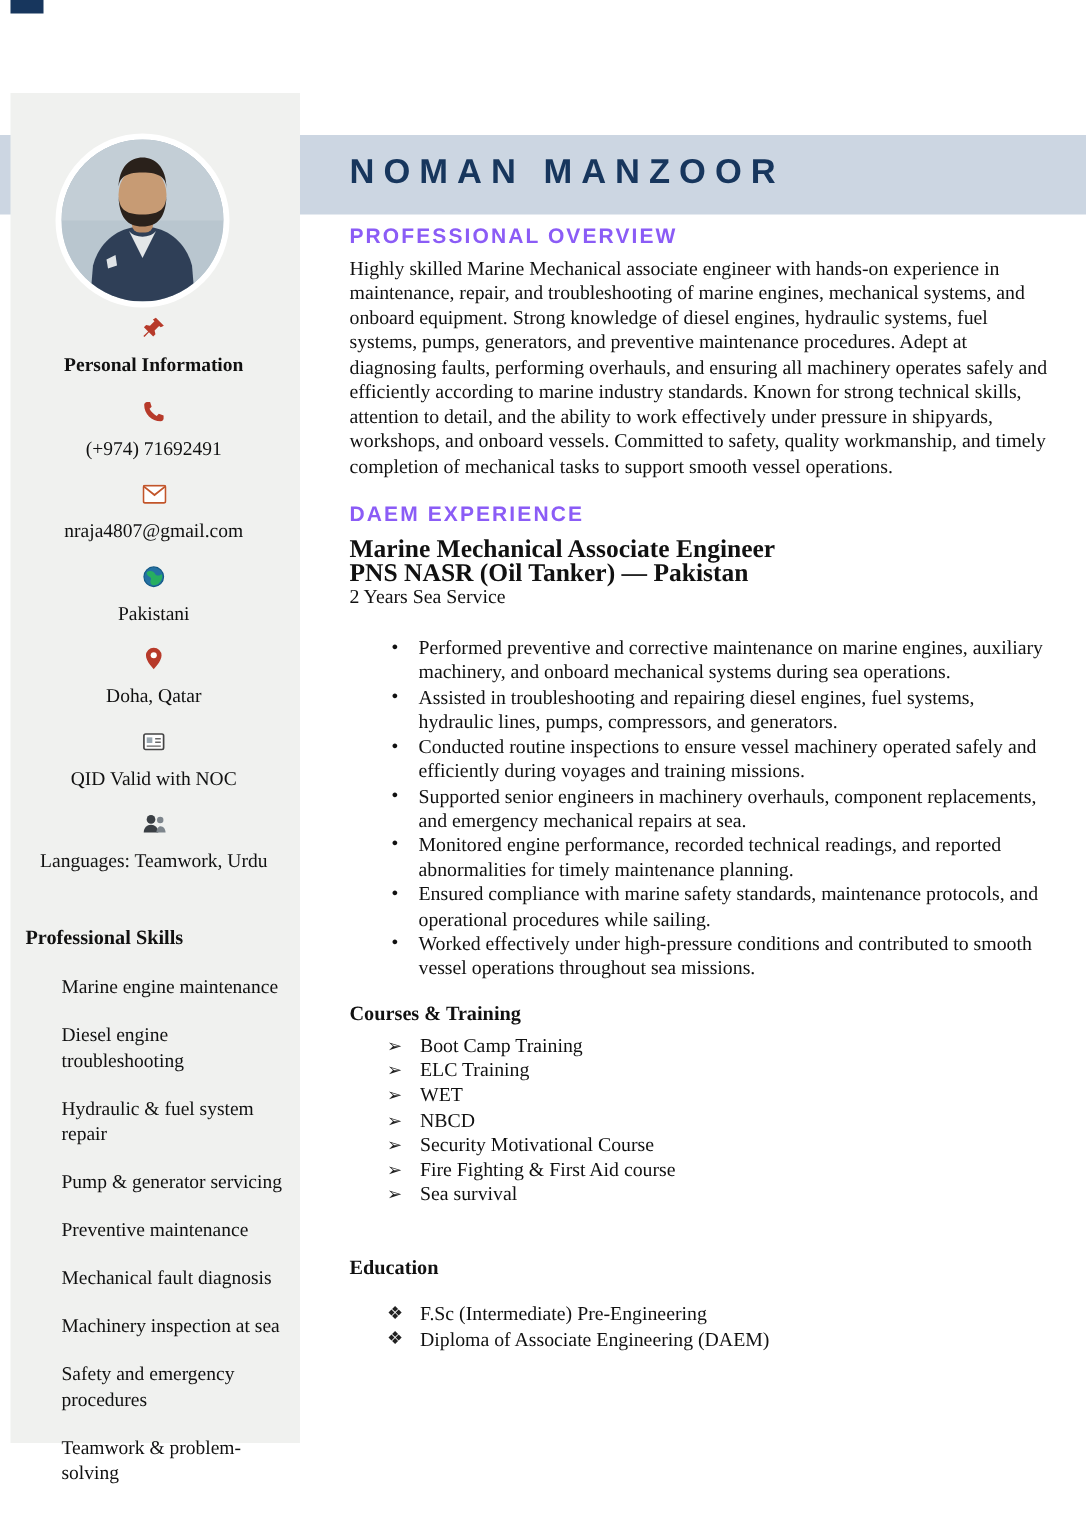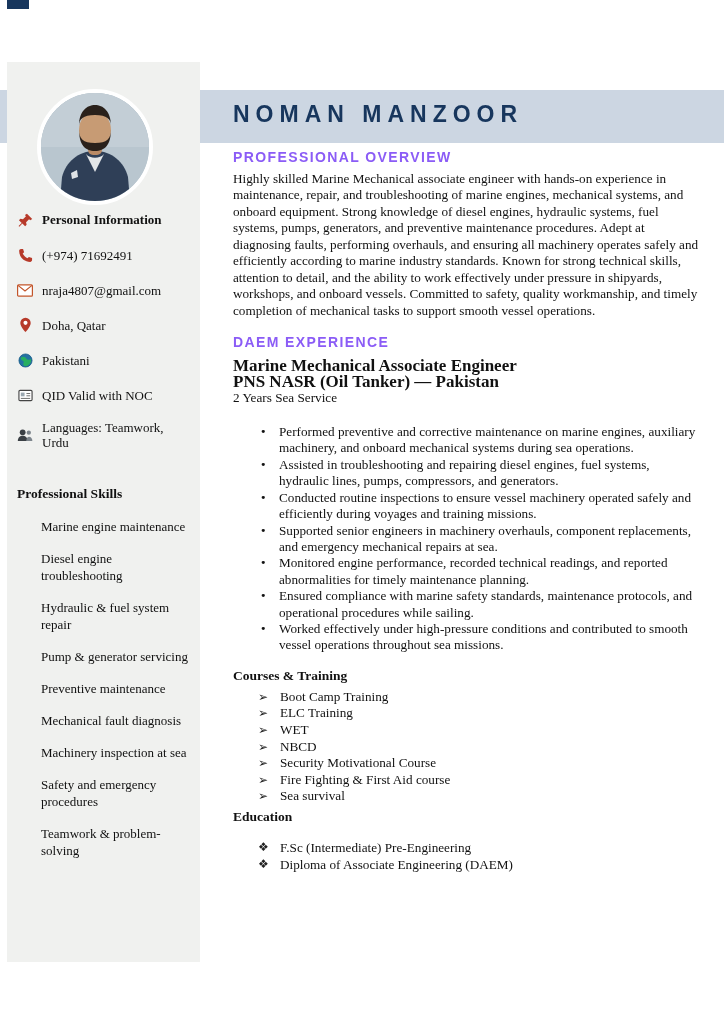--- a/index.html
+++ b/index.html
@@ -16,21 +16,21 @@
     background:#f0f1ef; z-index:2;
   }
   .photo {
     position:absolute; left:37px; top:89px; width:116px; height:116px;
     border-radius:50%; border:4px solid #ffffff; overflow:hidden; z-index:3;
     background:#b9c6cf;
   }
   .photo svg { display:block; }
 
   .sidebar-content { padding:148px 12px 0 10px; font-size:13px; }
-  .info-row { display:flex; align-items:center; gap:9px; margin-bottom:15px; min-height:20px; }
+  .info-row { display:flex; align-items:center; gap:9px; margin-bottom:15px; min-height:20px;flex-direction:column; }
   .info-row .icon { width:16px; height:16px; flex:0 0 16px; display:inline-flex; align-items:center; justify-content:center; }
   .info-label { font-weight:bold; }
   .info-text { line-height:15px; }
 
   .skills-title { font-weight:bold; margin:36px 0 16px 0; font-size:13.5px; }
   .skill-item { margin:0 0 15px 24px; line-height:17px; font-size:13px; }
 
   .main { position:absolute; left:233px; top:0; width:468px; z-index:4; }
   .name {
     margin-top:101px; font-family:"Liberation Sans", sans-serif;
@@ -50,21 +50,21 @@
 
   ul.duties { list-style:none; margin-top:18px; }
   ul.duties li { position:relative; padding-left:21px; margin-left:25px; font-size:13.2px; line-height:16.4px; }
   ul.duties .b { position:absolute; left:2px; top:0; font-family:"DejaVu Sans", sans-serif; font-size:11px; }
 
   .sub-heading { margin-top:14px; font-weight:bold; font-size:13.5px; }
   ul.courses { list-style:none; margin-top:5px; }
   ul.courses li { position:relative; padding-left:22px; margin-left:25px; font-size:13.2px; line-height:16.6px; }
   ul.courses .b { position:absolute; left:0; top:0; font-family:"DejaVu Sans", sans-serif; font-size:12px; color:#222; }
 
-  .edu-heading { margin-top:4px; font-weight:bold; font-size:13.5px; }
+  .edu-heading { margin-top:32px; font-weight:bold; font-size:13.5px; }
   ul.education { list-style:none; margin-top:14px; }
   ul.education li { position:relative; padding-left:22px; margin-left:25px; font-size:13.2px; line-height:17px; }
   ul.education .b { position:absolute; left:0; top:0; font-family:"DejaVu Sans", sans-serif; font-size:12px; color:#222; }
 </style>
 </head>
 <body>
 
 <div class="page">
 
   <div class="corner-mark"></div>
@@ -96,37 +96,37 @@
           <svg width="16" height="13" viewBox="0 0 16 13">
               <rect x="0.6" y="0.8" width="14.8" height="11.4" rx="1" fill="#ffffff" stroke="#c2552a" stroke-width="1.2"></rect>
               <path d="M1 1.4 L8 7 L15 1.4" fill="none" stroke="#c2552a" stroke-width="1.2"></path>
             </svg>
         </span>
         <span class="info-text">nraja4807@gmail.com</span>
       </div>
 
       <div class="info-row">
         <span class="icon">
-          <svg width="13" height="16" viewBox="0 0 14 17">
-              <path d="M7 0.8 A5.6 5.6 0 0 0 1.4 6.4 C1.4 10.6 7 16.2 7 16.2 S12.6 10.6 12.6 6.4 A5.6 5.6 0 0 0 7 0.8 Z" fill="#b73a2a"></path>
-              <circle cx="7" cy="6.2" r="2.2" fill="#ffffff"></circle>
-            </svg>
-        </span>
-        <span class="info-text">Doha, Qatar</span>
-      </div>
-
-      <div class="info-row">
-        <span class="icon">
           <svg width="15" height="15" viewBox="0 0 16 16">
               <circle cx="8" cy="8" r="7" fill="#2471a3"></circle>
               <path d="M3 5c2-2 5-1 6 1s4 1 5 0a7 7 0 0 1-5 8c-3 .7-4-2-3-4S2.5 8 3 5z" fill="#27ae60"></path>
               <circle cx="8" cy="8" r="7" fill="none" stroke="#145a86" stroke-width="0.8"></circle>
             </svg>
         </span>
         <span class="info-text">Pakistani</span>
+      </div>
+
+      <div class="info-row">
+        <span class="icon">
+          <svg width="13" height="16" viewBox="0 0 14 17">
+              <path d="M7 0.8 A5.6 5.6 0 0 0 1.4 6.4 C1.4 10.6 7 16.2 7 16.2 S12.6 10.6 12.6 6.4 A5.6 5.6 0 0 0 7 0.8 Z" fill="#b73a2a"></path>
+              <circle cx="7" cy="6.2" r="2.2" fill="#ffffff"></circle>
+            </svg>
+        </span>
+        <span class="info-text">Doha, Qatar</span>
       </div>
 
       <div class="info-row">
         <span class="icon">
           <svg width="15" height="13" viewBox="0 0 16 13">
               <rect x="1" y="1" width="14" height="11" rx="1.2" fill="#ffffff" stroke="#444" stroke-width="1.2"></rect>
               <rect x="3" y="3.4" width="4" height="4" fill="#9aa7b0"></rect>
               <line x1="9" y1="4.4" x2="13" y2="4.4" stroke="#666" stroke-width="1"></line>
               <line x1="9" y1="6.8" x2="13" y2="6.8" stroke="#666" stroke-width="1"></line>
               <line x1="3" y1="9.6" x2="13" y2="9.6" stroke="#666" stroke-width="1"></line>

